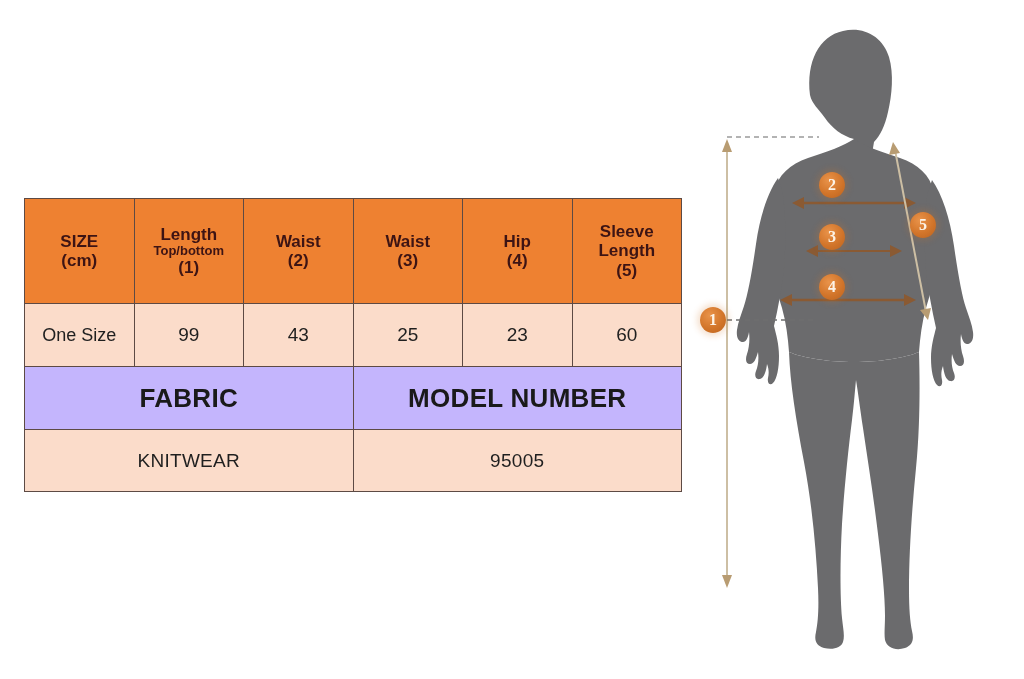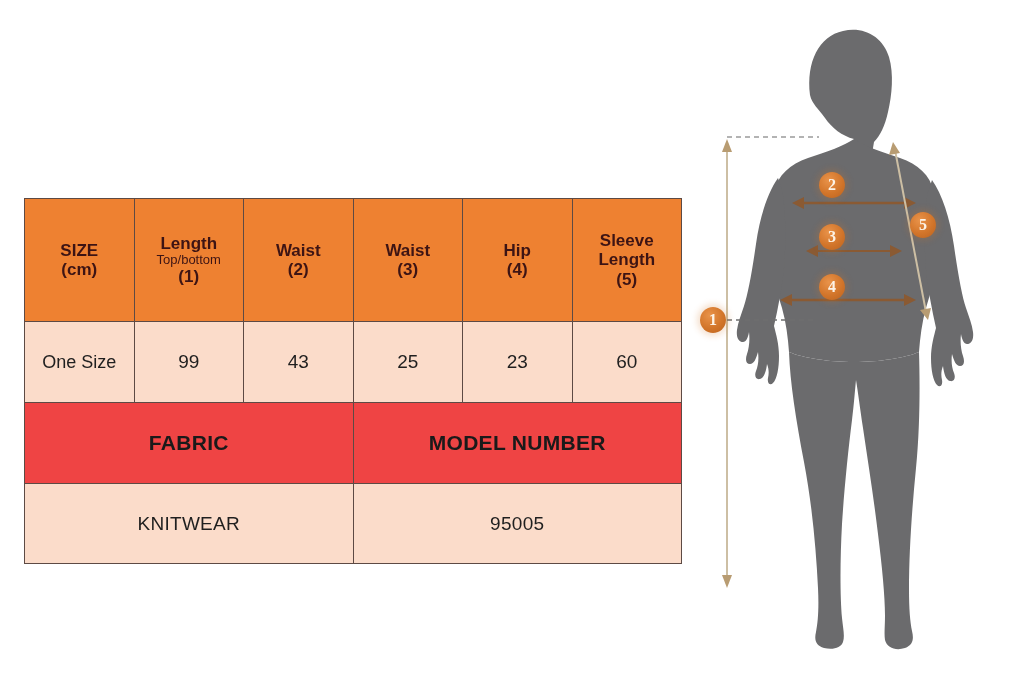--- a/index.html
+++ b/index.html
@@ -15,45 +15,45 @@
   .size-table{
     position:absolute;left:24px;top:198px;
     width:658px;
     border-collapse:collapse;
     table-layout:fixed;
   }
   .size-table td{
     border:1.5px solid #5d4a44;
     text-align:center;
     vertical-align:middle;
-    padding:13px;
+    padding:4px;
   }
   .hdr-row td{
     background:#ee8131;
     color:#3d1414;
     height:96px;
     font-weight:bold;
     line-height:1.12;
   }
   .hdr-main{font-size:17px;display:block;}
-  .hdr-sub{font-size:13px;display:block;font-weight:normal;}
+  .hdr-sub{font-size:13px;display:block;font-weight:bold;}
   .hdr-num{font-size:17px;display:block;text-align:center;}
 
   .data-row td{
     background:#fbdcca;
     height:54px;
     font-size:19px;
     color:#1f1f1f;
   }
   .data-row td.first{font-weight:normal;font-size:18px;}
 
   .label-row td{
-    background:#ef4444;
+    background:#c4b5fd;
     height:54px;
-    font-size:21px;
+    font-size:26px;
     font-weight:bold;
     color:#1a1a1a;
     letter-spacing:.3px;
   }
   .value-row td{
     background:#fbdcca;
     height:53px;
     font-size:19px;
     color:#1f1f1f;
     letter-spacing:.3px;

